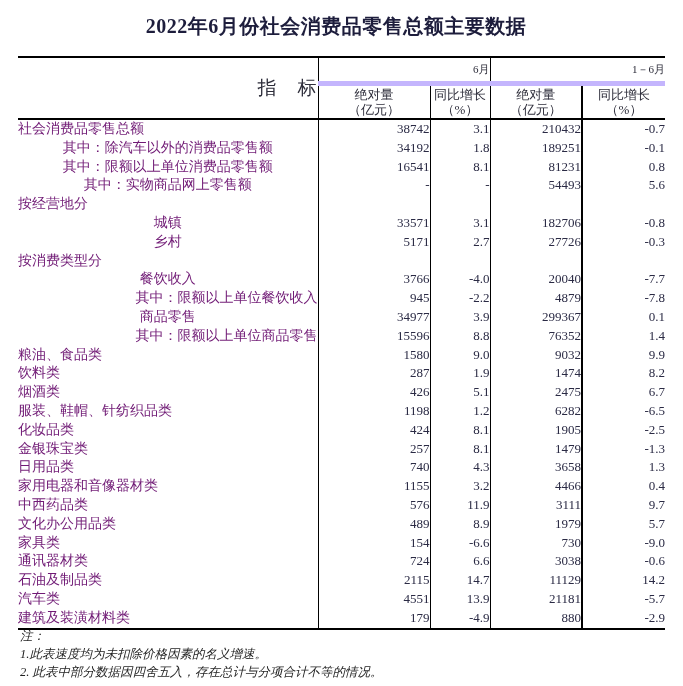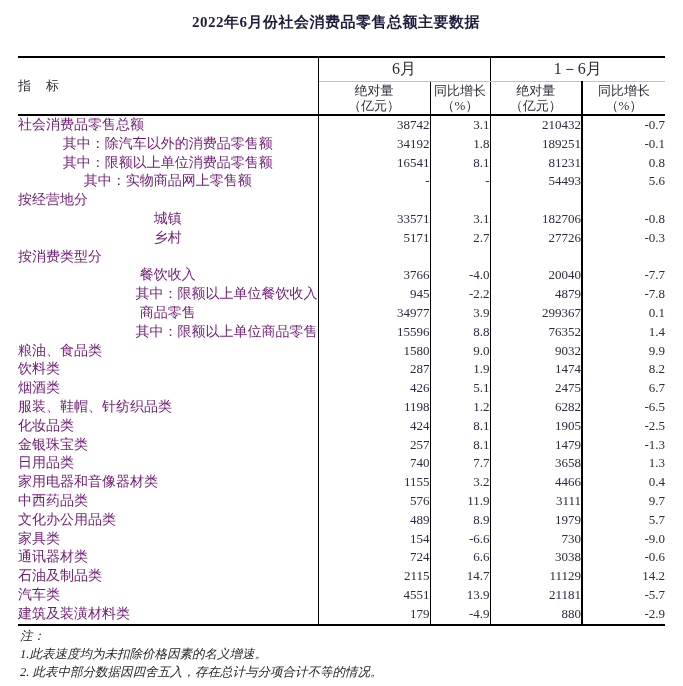--- a/index.html
+++ b/index.html
@@ -7,45 +7,45 @@
     position:relative;
     width:683px; height:686px;
     background:#ffffff;
     font-family:"Liberation Serif","DejaVu Serif",serif;
     color:#2d2d3a;
     overflow:hidden;
   }
   .page-title {
     position:absolute; top:13px; left:0; width:672px;
     text-align:center;
-    font-size:15px; font-weight:bold;
+    font-size:20px; font-weight:bold;
     letter-spacing:0.5px;
     color:#1d1d3c;
   }
   table.data-table {
     position:absolute; left:18px; top:56px;
     width:647px;
     border-collapse:collapse;
     table-layout:fixed;
     border-top:2px solid #000;
     border-bottom:2px solid #000;
   }
   table.data-table th, table.data-table td {
     padding:0; margin:0;
     font-weight:normal;
     overflow:hidden;
   }
   
   th.h-indicator {
     border-right:1px solid #000;
     border-bottom:2px solid #000;
-    font-size:13px; text-align:left; vertical-align:middle;
+    font-size:19px; text-align:right; vertical-align:middle;
     letter-spacing:1px;
   }
-  th.h-group { height:23px; font-size:16px; text-align:center; vertical-align:middle; border-bottom:1px solid #c4b5fd; }
+  th.h-group { height:23px; font-size:11px; text-align:right; vertical-align:middle; border-bottom:5px solid #c4b5fd; }
   th.h-group-june { border-right:1px solid #000; }
   th.h-sub {
     height:32px; font-size:13px; line-height:15px;
     text-align:center; vertical-align:middle;
     border-bottom:2px solid #000;
   }
   .sep-thin  { border-right:1px solid #000; }
   .sep-bold  { border-right:2px solid #000; }
   
   td.cell-label {
@@ -239,21 +239,21 @@
         <tr>
           <td class="cell-label ind-3">金银珠宝类</td>
           <td class="cell-val v1">257</td>
           <td class="cell-val v2">8.1</td>
           <td class="cell-val v3">1479</td>
           <td class="cell-val v4">-1.3</td>
         </tr>
         <tr>
           <td class="cell-label ind-3">日用品类</td>
           <td class="cell-val v1">740</td>
-          <td class="cell-val v2">7.7</td>
+          <td class="cell-val v2">4.3</td>
           <td class="cell-val v3">3658</td>
           <td class="cell-val v4">1.3</td>
         </tr>
         <tr>
           <td class="cell-label ind-3">家用电器和音像器材类</td>
           <td class="cell-val v1">1155</td>
           <td class="cell-val v2">3.2</td>
           <td class="cell-val v3">4466</td>
           <td class="cell-val v4">0.4</td>
         </tr>

